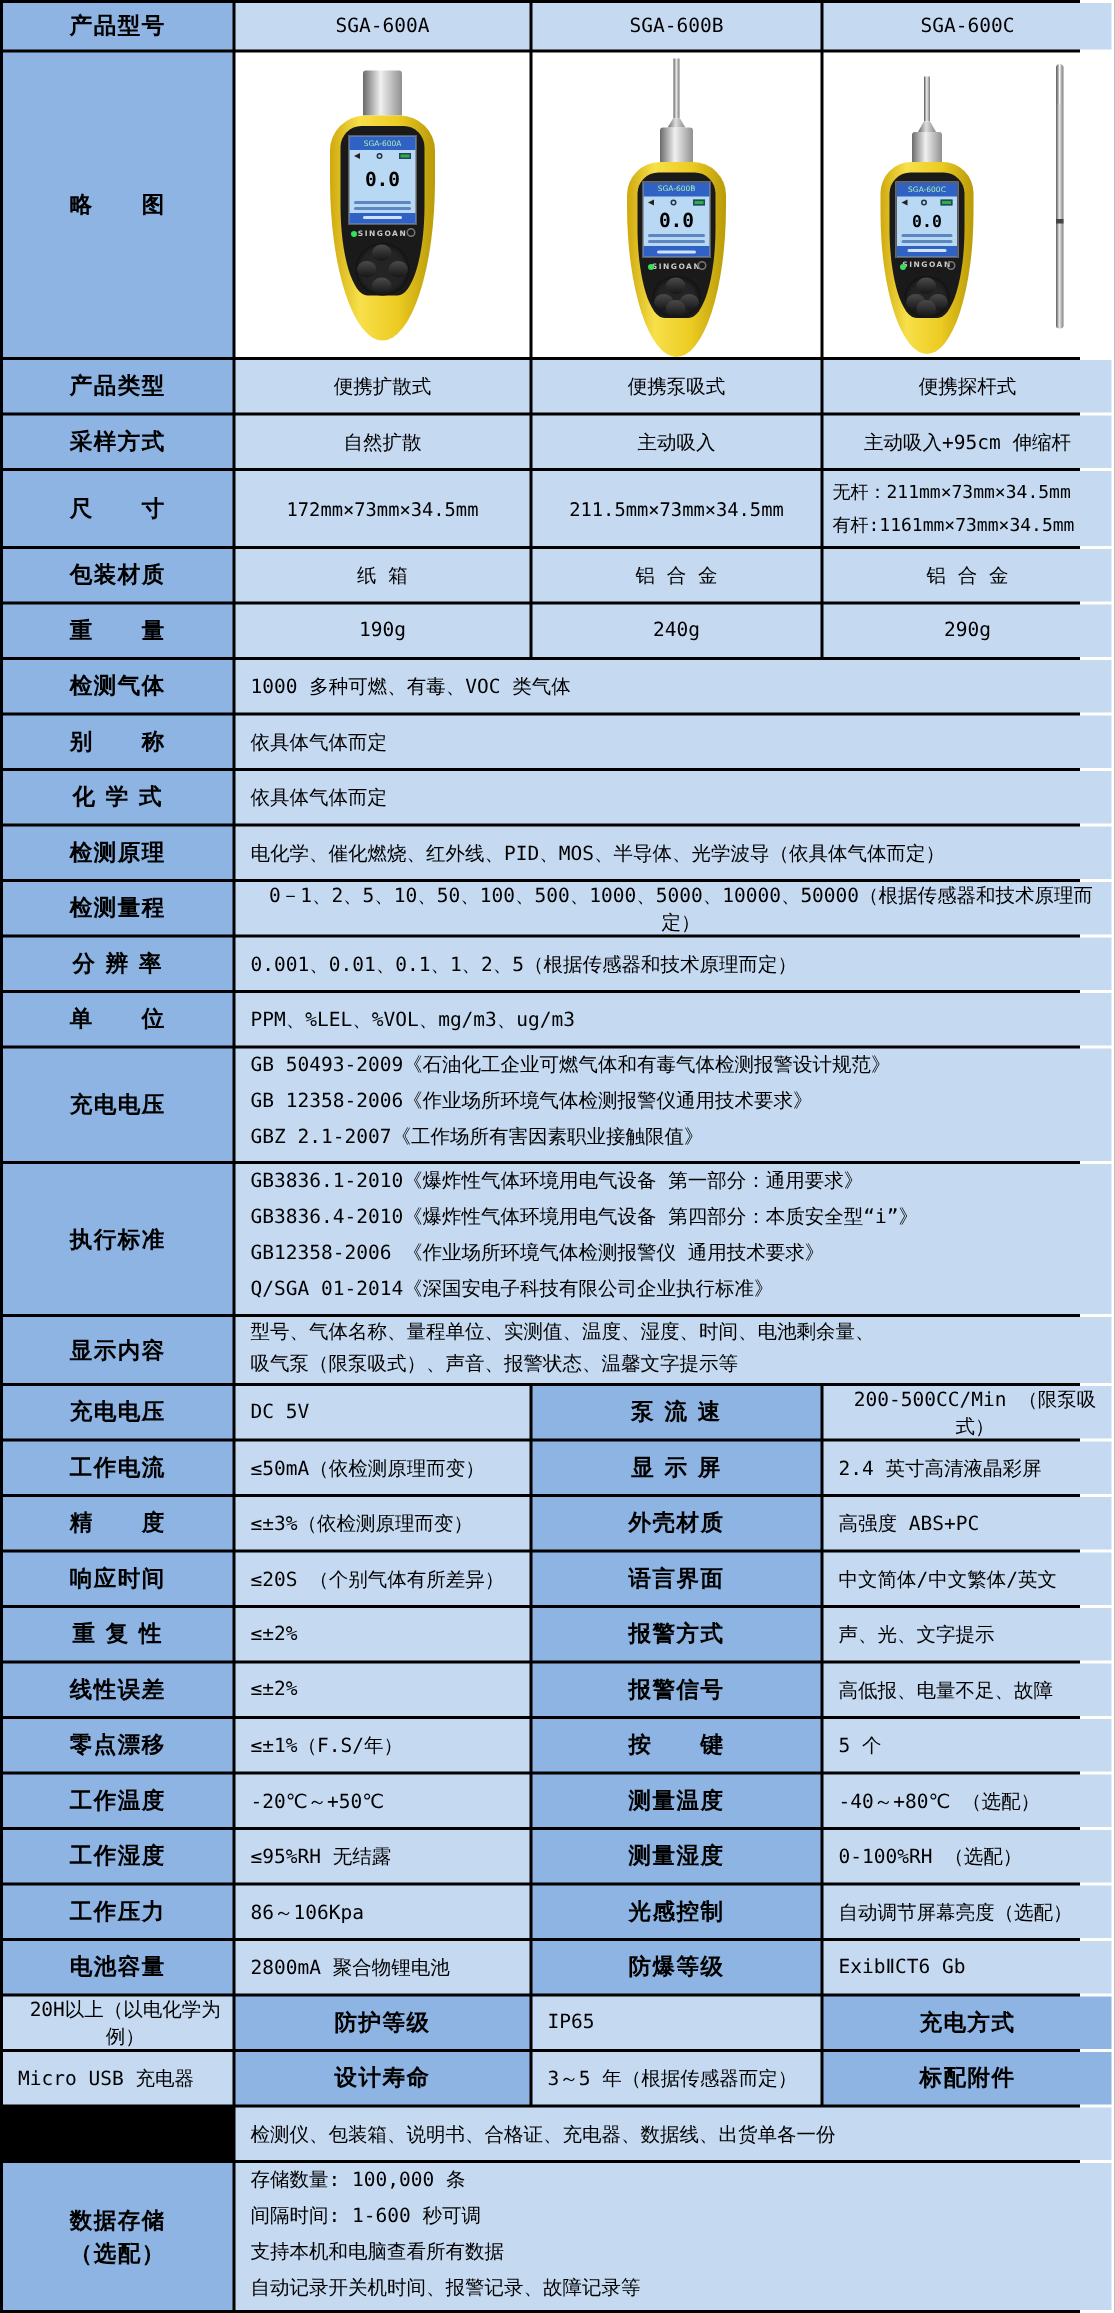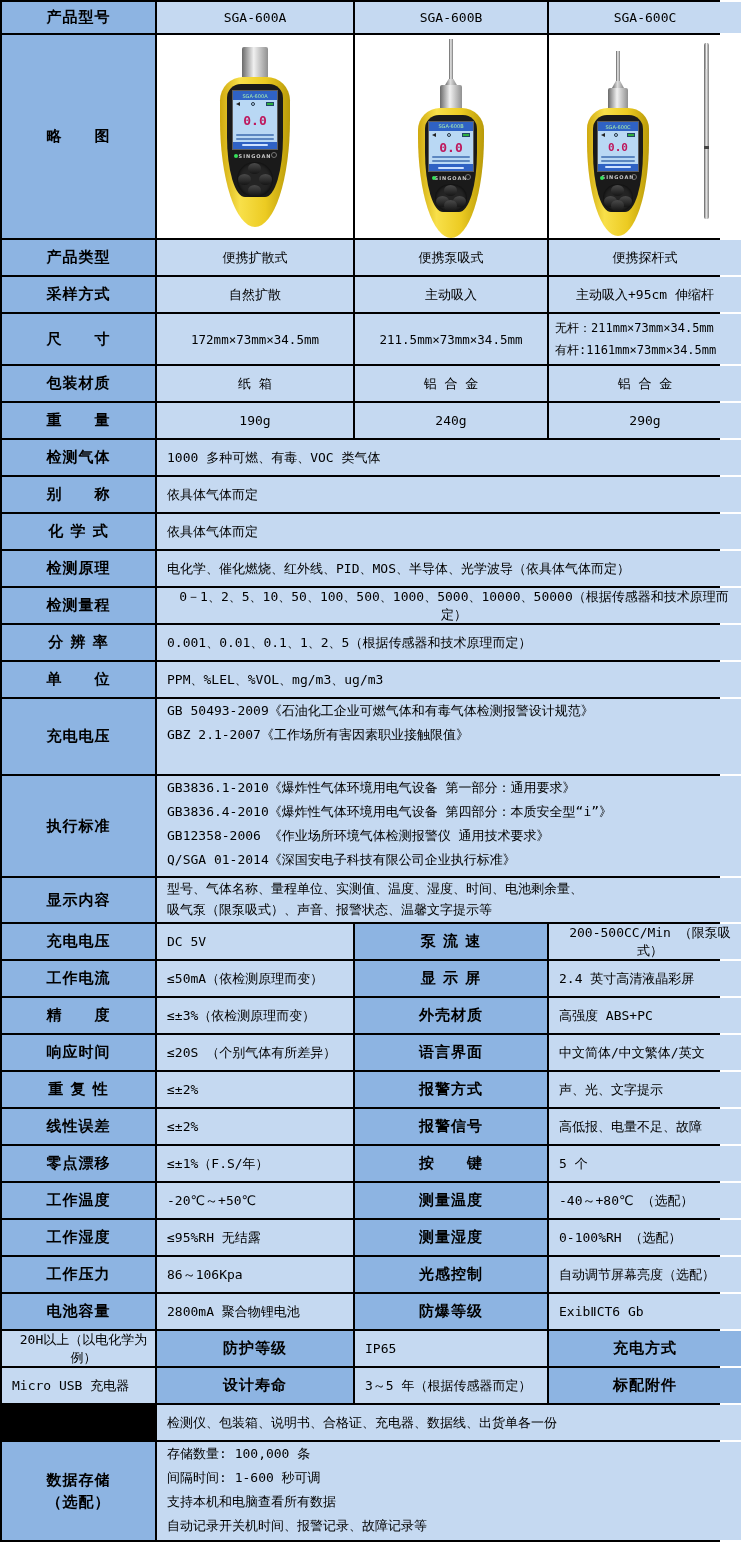--- a/index.html
+++ b/index.html
@@ -34,21 +34,21 @@
          border-radius:14px 14px 18px 18px / 14px 14px 60px 60px;display:flex;flex-direction:column;align-items:center;}
   .screen{margin-top:6px;width:46px;height:62px;background:#b9d8f4;border:1px solid #5d5d5d;
           display:flex;flex-direction:column;box-sizing:border-box;}
   .scr-top{height:9px;background:#2f62c4;display:flex;align-items:center;justify-content:center;
            color:#aef0ae;font-size:5px;white-space:nowrap;overflow:hidden;}
   .scr-icons{height:8px;display:flex;align-items:center;justify-content:space-between;padding:0 3px;}
   .spk{width:0;height:0;border-top:2px solid transparent;border-bottom:2px solid transparent;border-right:4px solid #222;}
   .fan{width:4px;height:4px;border-radius:50%;border:1px solid #234;box-sizing:border-box;}
   .batt{width:8px;height:4px;background:#2fae3f;border:1px solid #246;box-sizing:border-box;}
   .scr-val{flex:1;display:flex;align-items:center;justify-content:center;
-           font-weight:bold;font-size:13px;color:#be185d;font-family:"DejaVu Sans Mono",monospace;}
+           font-weight:bold;font-size:13px;color:#000000;font-family:"DejaVu Sans Mono",monospace;}
   .scr-sub{display:flex;flex-direction:column;gap:2px;padding:0 3px 2px;}
   .scr-sub i{display:block;height:2px;background:#5b86c0;border-radius:1px;}
   .scr-bot{height:7px;background:#2f62c4;display:flex;align-items:center;justify-content:center;}
   .scr-bot i{display:block;width:26px;height:2px;background:#cfe2ff;border-radius:1px;}
   .brandrow{height:12px;width:100%;display:flex;align-items:center;justify-content:center;position:relative;}
   .brand{color:#c9c9c9;font-size:5px;letter-spacing:1px;font-weight:bold;}
   .led{position:absolute;left:7px;top:4px;width:4px;height:4px;border-radius:50%;background:#35e05a;}
   .power{position:absolute;right:6px;top:2px;width:6px;height:6px;border:1px solid #777;border-radius:50%;box-sizing:border-box;}
   .keypad{margin-top:1px;width:36px;height:36px;background:#242424;border-radius:50%;position:relative;box-shadow:inset 0 0 4px #000;}
   .key{position:absolute;width:13px;height:11px;background:linear-gradient(180deg,#4a4a4a,#161616);border-radius:50%;}
@@ -235,20 +235,21 @@
 
   <div class="cell lbl">分 辨 率</div>
   <div class="cell val vl span3">0.001、0.01、0.1、1、2、5（根据传感器和技术原理而定）</div>
 
   <div class="cell lbl">单　　位</div>
   <div class="cell val vl span3">PPM、%LEL、%VOL、mg/m3、ug/m3</div>
 
   <div class="cell lbl">充电电压</div>
   <div class="cell val vlines span3">
     <div>GB 50493-2009《石油化工企业可燃气体和有毒气体检测报警设计规范》</div>
+    <div>GB 12358-2006《作业场所环境气体检测报警仪通用技术要求》</div>
     <div>GBZ 2.1-2007《工作场所有害因素职业接触限值》</div>
   </div>
 
   <div class="cell lbl">执行标准</div>
   <div class="cell val vlines span3">
     <div>GB3836.1-2010《爆炸性气体环境用电气设备  第一部分：通用要求》</div>
     <div>GB3836.4-2010《爆炸性气体环境用电气设备  第四部分：本质安全型“i”》</div>
     <div>GB12358-2006 《作业场所环境气体检测报警仪  通用技术要求》</div>
     <div>Q/SGA 01-2014《深国安电子科技有限公司企业执行标准》</div>
   </div>

